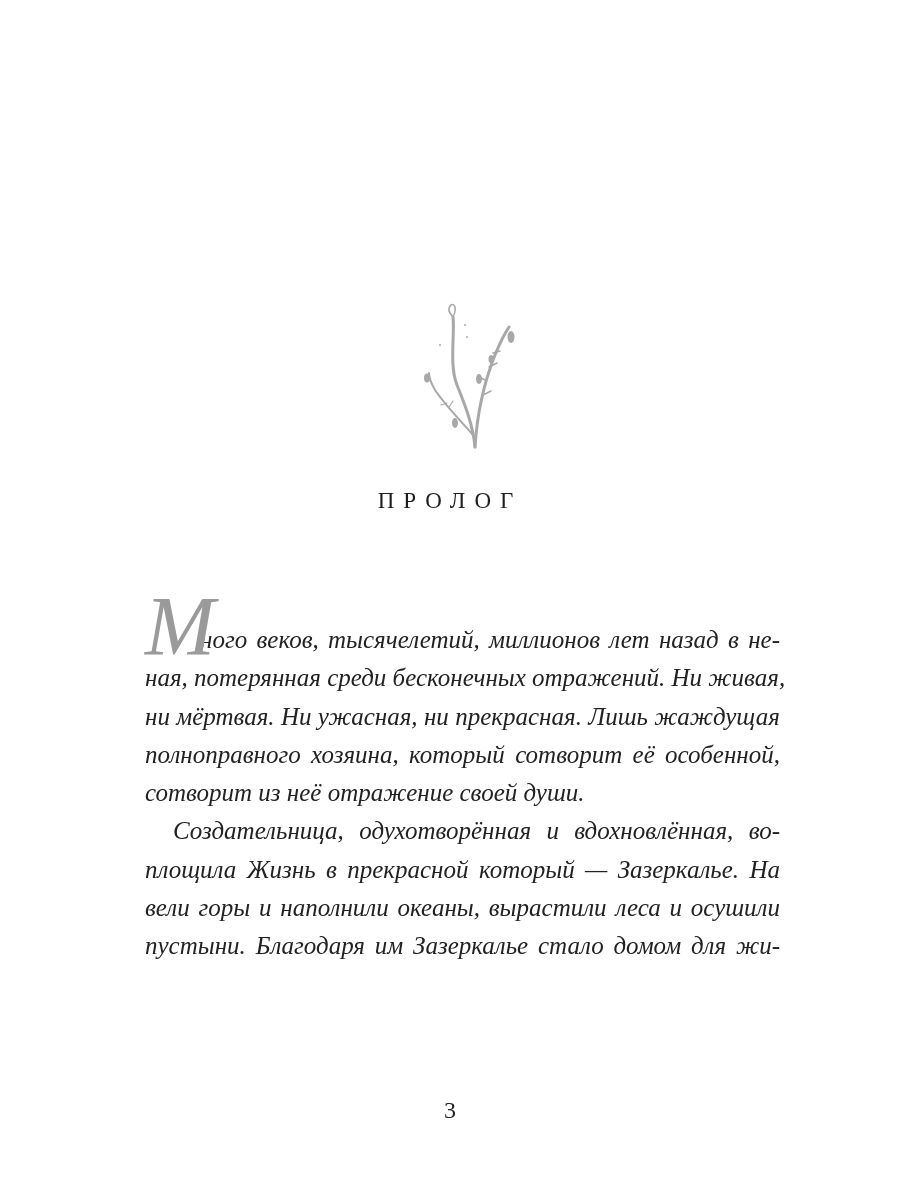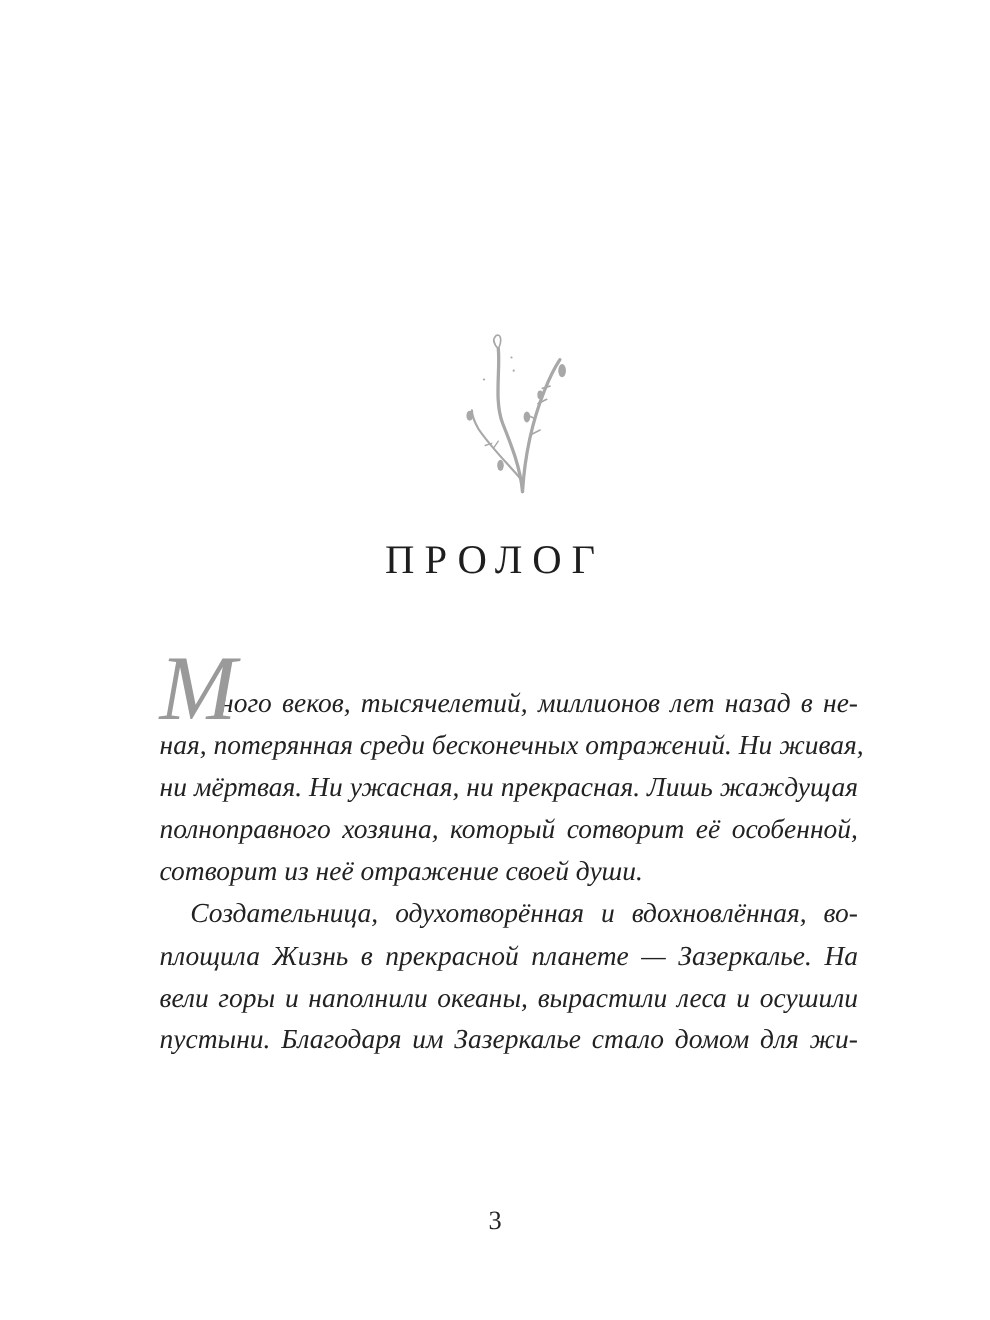--- a/index.html
+++ b/index.html
@@ -1,20 +1,20 @@
 <!DOCTYPE html>
 <html><head>
 <meta charset="utf-8">
 <style>
   html, body { margin:0; padding:0; background:#ffffff; }
   body { width:900px; height:1200px; position:relative; overflow:hidden;
          font-family:"DejaVu Serif", "Liberation Serif", serif; color:#222; }
   .ornament { position:absolute; left:405px; top:295px; width:120px; height:160px; }
   .title { position:absolute; top:488px; left:0; width:900px; text-align:center;
-           font-family:"Liberation Serif", serif; font-size:37px; letter-spacing:9px; color:#1e1e1e; }
+           font-family:"Liberation Serif", serif; font-size:23px; letter-spacing:9px; color:#1e1e1e; }
   .text { position:absolute; left:145px; top:590px; width:635px;
           font-family:"Liberation Serif", serif; font-style:italic; font-size:25px;
           line-height:38.3px; color:#222; }
   .line { display:block; white-space:nowrap; text-align:justify; text-align-last:justify; height:38.3px; }
   .line.last { text-align-last:left; }
   .indent { padding-left:28px; }
   .dropcap { position:absolute; left:0; top:2px; font-size:84px; line-height:70px; color:#9a9a9a;
              font-family:"Liberation Serif", serif; font-style:italic; }
   .dc-line { padding-left:55px;margin-top:31px; }
   .page-number { position:absolute; top:1097px; left:0; width:900px; text-align:center;
@@ -52,19 +52,19 @@
   <span class="dropcap">М</span>
   <div>
     <span class="line dc-line">ного веков, тысячелетий, миллионов лет назад в не-</span>
     <span class="line">ная, потерянная среди бесконечных отражений. Ни живая,</span>
     <span class="line">ни мёртвая. Ни ужасная, ни прекрасная. Лишь жаждущая</span>
     <span class="line">полноправного хозяина, который сотворит её особенной,</span>
     <span class="line last">сотворит из неё отражение своей души.</span>
   </div>
   <div>
     <span class="line indent">Создательница, одухотворённая и вдохновлённая, во-</span>
-    <span class="line">площила Жизнь в прекрасной планете — Зазеркалье. На</span>
+    <span class="line">площила Жизнь в прекрасной который — Зазеркалье. На</span>
     <span class="line">вели горы и наполнили океаны, вырастили леса и осушили</span>
     <span class="line">пустыни. Благодаря им Зазеркалье стало домом для жи-</span>
   </div>
 </div>
 
 <div class="page-number">3</div>
 
 </body></html>

